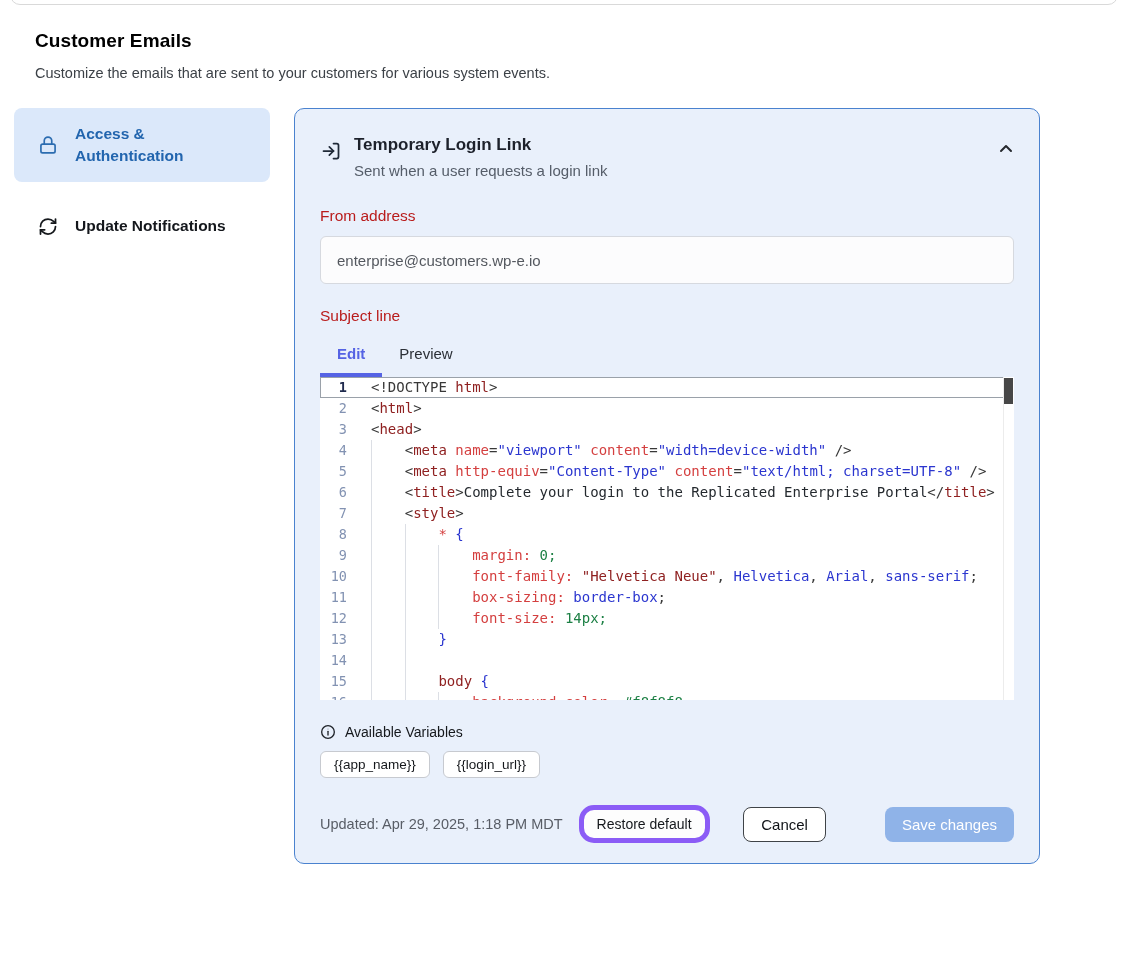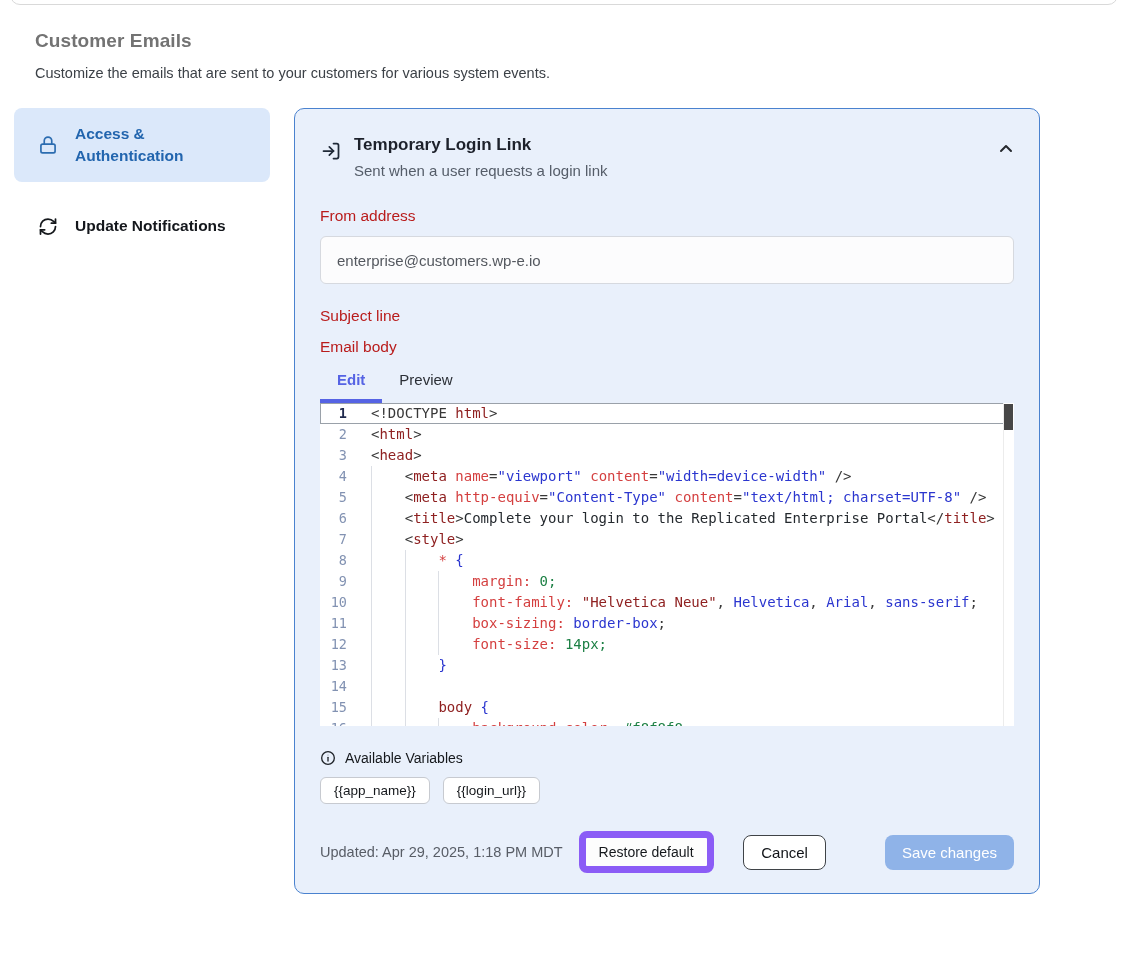--- a/index.html
+++ b/index.html
@@ -5,21 +5,21 @@
   * { box-sizing: border-box; margin: 0; padding: 0; }
   html,body { background:#fff; }
   body { font-family:"Liberation Sans", sans-serif; color:#14171c; }
   .page { position:relative; width:1128px; height:980px; background:#fff; overflow:hidden; }
 
   
   .prev-card-edge { position:absolute; left:10px; right:10px; top:-22px; height:27px;
     border:1px solid #d9d9d9; border-radius:0 0 10px 10px; background:#fff; }
 
   .head-block { padding:30px 35px 0 35px; }
-  .page-title { font-size:19px; font-weight:700; color:#737373; margin-bottom:13px; letter-spacing:.1px;}
+  .page-title { font-size:19px; font-weight:700; color:#000000; margin-bottom:13px; letter-spacing:.1px;}
   .page-subtitle { font-size:14.5px; color:#3c4147; }
 
   .content-row { display:flex; margin-top:27px; padding:0 20px 0 14px; align-items:flex-start; }
 
   
   .sidebar { width:256px; flex:none; margin-right:24px; }
   .side-item { display:flex; align-items:center; padding:11px 16px 11px 24px; border-radius:8px; cursor:pointer; }
   .side-item .ico { width:20px; flex:none; margin-right:17px; display:flex; align-items:center; }
   .side-item.active { background:#dbe8fa; padding-top:15px; padding-bottom:15px; align-items:center; }
   .side-item.active .lbl { color:#2265ae; }
@@ -69,21 +69,21 @@
   .vars-label { font-size:14px; color:#15181c; }
   .chips { display:flex; margin-top:11px; }
   .chip { font-family:Liberation Sans, sans-serif; font-size:13.5px; color:#15181c;
     background:#fff; border:1px solid #c7cad0; border-radius:6px; padding:5px 13px; margin-right:13px; cursor:pointer; }
 
   
   .card-footer { display:flex; align-items:center; margin-top:27px; }
   .updated { font-size:14.5px; color:#585d66; }
   .btn { font-family:"Liberation Sans", sans-serif; cursor:pointer; }
   .btn-restore { margin-left:16px; font-size:14px; color:#15181c; background:#fdfdfd;
-    border:7px solid #8b5cf6; border-radius:8px; padding:6px 13px; }
+    border:5px solid #8b5cf6; border-radius:15px; padding:6px 13px; }
   .foot-right { margin-left:auto; display:flex; align-items:center;gap:48px; }
   .btn-cancel { font-size:15px; color:#101317; background:#fff; border:1px solid #3f4347;
     border-radius:8px; padding:8px 17px; }
   .btn-save { font-size:15px; color:#fff; background:#8fb3e8; border:none;
     border-radius:8px; padding:9px 17px; margin-left:11px; }
 </style>
 </head>
 <body>
 
 <div class="page">
@@ -139,21 +139,20 @@
             <polyline points="3 9 8 4 13 9"></polyline>
           </svg>
         </span>
       </div>
 
       <div class="field-label">From address</div>
       <input class="text-input" type="text" value="enterprise@customers.wp-e.io" style="">
 
       <div class="field-label">Subject line</div>
 
-      <div class="field-label emailbody-label">Email body</div>
 
       <div class="tabbar">
         <div class="tab active">Edit</div>
         <div class="tab">Preview</div>
       </div>
 
       <div class="editor">
         <div id="editor-lines">
             <div class="cm-line active">
               <div class="gutter">1</div>

